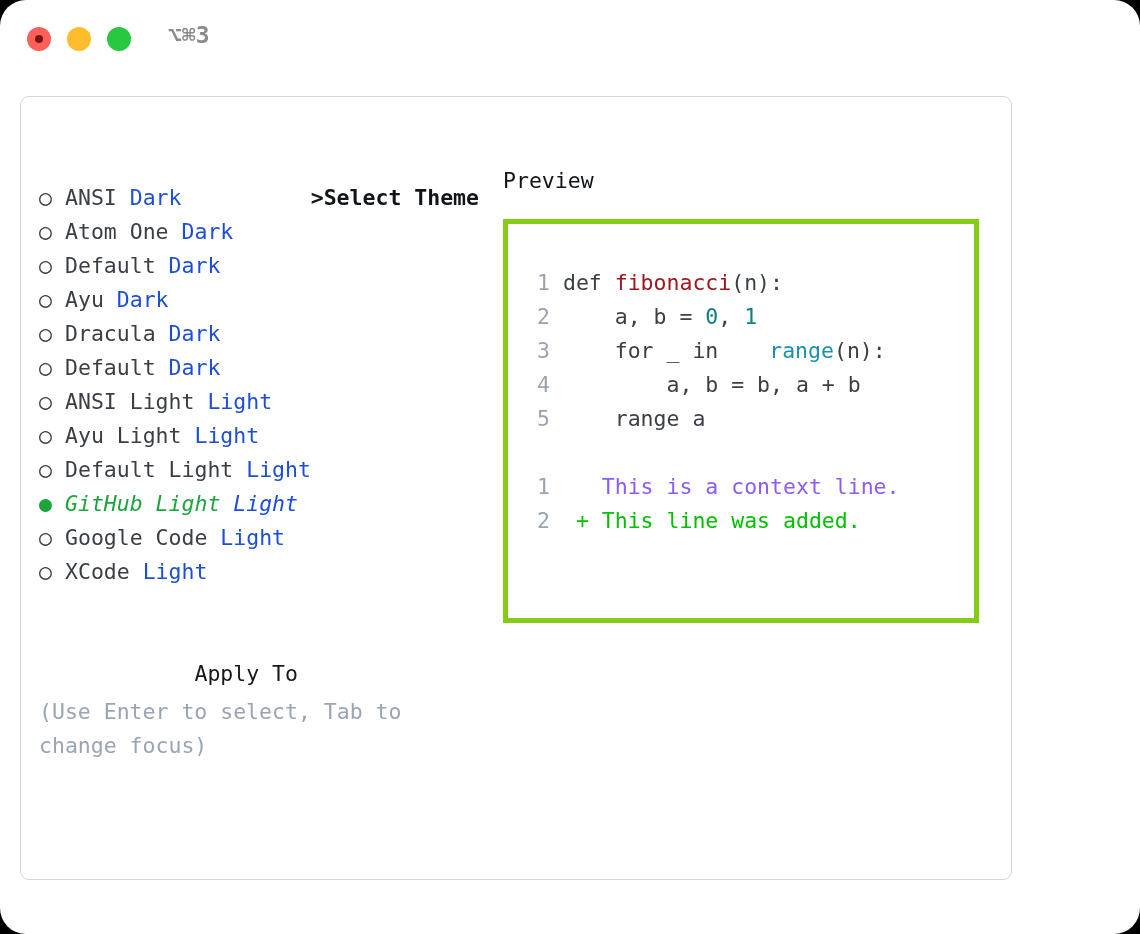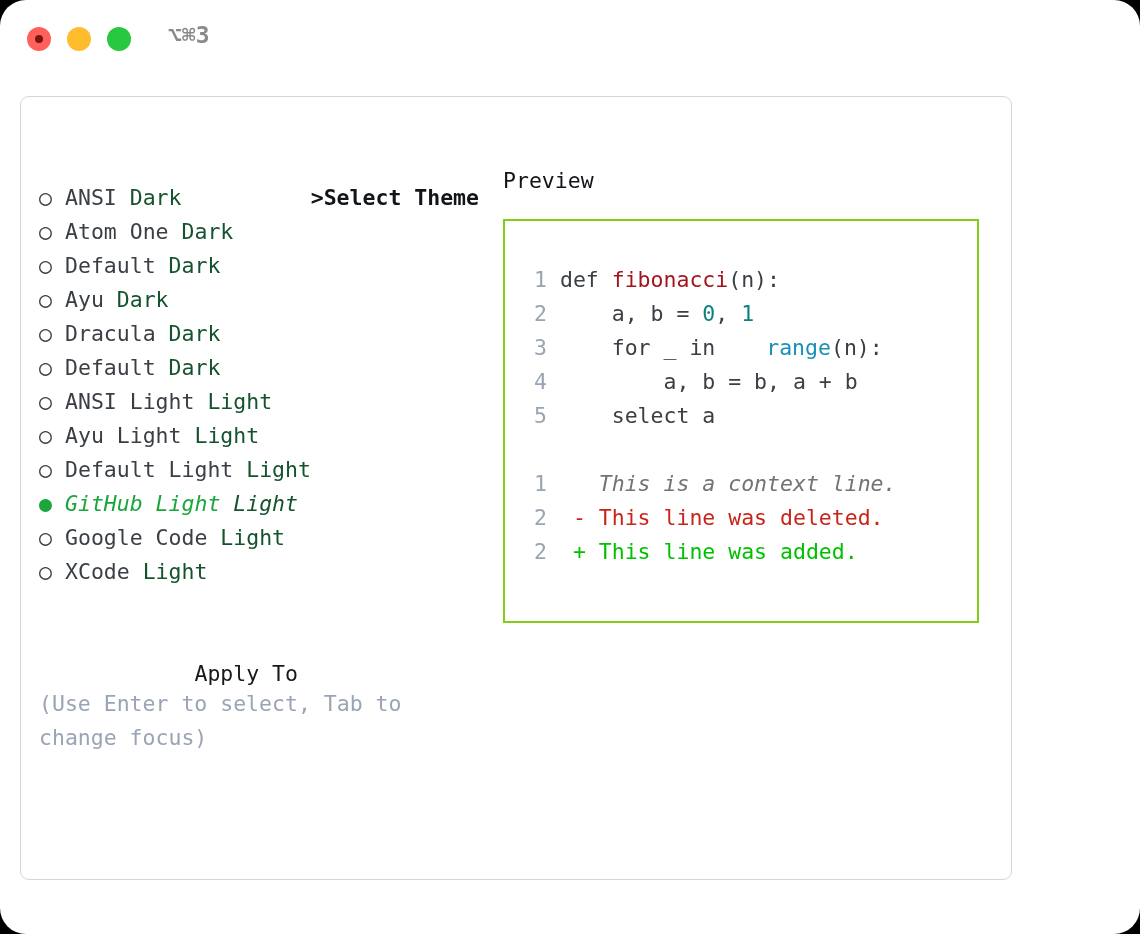--- a/index.html
+++ b/index.html
@@ -94,29 +94,29 @@
     width: 26px;
     color: #3a3f45;
   }
   .row.header-row {
     font-weight: bold;
     color: #111418;
     text-align: right;
   }
   .row.header-row .marker { color: #111418; font-weight: bold; }
   .row .tag {
-    color: #14532d;
+    color: #1d4ed8;
   }
   .row.selected { color: #1aa63b; font-style: italic; }
   .row.selected .marker { color: #1aa63b; }
   .row.group-label { color: #16181c; }
   .row.group-label .marker { color: transparent; }
   .spacer-row { height: 34px; }
   .hint {
-    margin-top: 30px;
+    margin-top: 38px;
     font-size: 21.5px;
     line-height: 34px;
     color: #9aa4b5;
     width: 410px;
     white-space: pre-wrap;
   }
   
   .right-col {
     position: absolute;
     left: 482px;
@@ -128,21 +128,21 @@
     font-weight: normal;
     color: #111418;
     line-height: 34px;
     white-space: pre;
     margin-top: 17px;
   }
   .preview-box {
     margin-top: 21px;
     width: 476px;
     height: 404px;
-    border: 2px solid #84cc16;
+    border: 5px solid #84cc16;
     box-sizing: border-box;
     background: #ffffff;
     position: relative;
   }
   .code {
     position: absolute;
     left: 18px;
     top: 42px;
     right: 6px;
   }
@@ -155,21 +155,21 @@
   .lineno {
     display: inline-block;
     width: 24px;
     text-align: right;
     color: #9aa4b0;
   }
   .gap-line { height: 34px; }
   .tok-fn   { color: #a3151c; }
   .tok-num  { color: #0d8080; }
   .tok-call { color: #1a8fb5; margin-left: 38px; }
-  .diff-ctx { color: #737373; font-style: italic; }
+  .diff-ctx { color: #8b5cf6; }
   .diff-del { color: #c9241a; }
   .diff-add { color: #00c000; }
 </style>
 </head>
 <body>
 
 <div class="window">
 
   <div class="titlebar">
     <div class="dot dot-red"></div>
@@ -214,26 +214,25 @@
 
       <div class="right-col">
         <div class="preview-title">Preview</div>
         <div class="preview-box">
           <div class="code">
             <div id="code-block">
                 <div class="code-line"><span class="lineno">1</span> <span>def </span><span class="tok-fn">fibonacci</span><span>(n):</span></div>
                 <div class="code-line"><span class="lineno">2</span> <span>    a, b = </span><span class="tok-num">0</span><span>, </span><span class="tok-num">1</span></div>
                 <div class="code-line"><span class="lineno">3</span> <span>    for _ in </span><span class="tok-call">range</span><span>(n):</span></div>
                 <div class="code-line"><span class="lineno">4</span> <span>        a, b = b, a + b</span></div>
-                <div class="code-line"><span class="lineno">5</span> <span>    select a</span></div>
+                <div class="code-line"><span class="lineno">5</span> <span>    range a</span></div>
               </div>
             <div class="gap-line"></div>
             <div id="diff-block">
                 <div class="code-line"><span class="lineno">1</span>  <span class="diff-ctx">  </span><span class="diff-ctx">This is a context line.</span></div>
-                <div class="code-line"><span class="lineno">2</span>  <span class="diff-del">- </span><span class="diff-del">This line was deleted.</span></div>
                 <div class="code-line"><span class="lineno">2</span>  <span class="diff-add">+ </span><span class="diff-add">This line was added.</span></div>
               </div>
           </div>
         </div>
       </div>
 
     </div>
   </div>
 </div>
 

